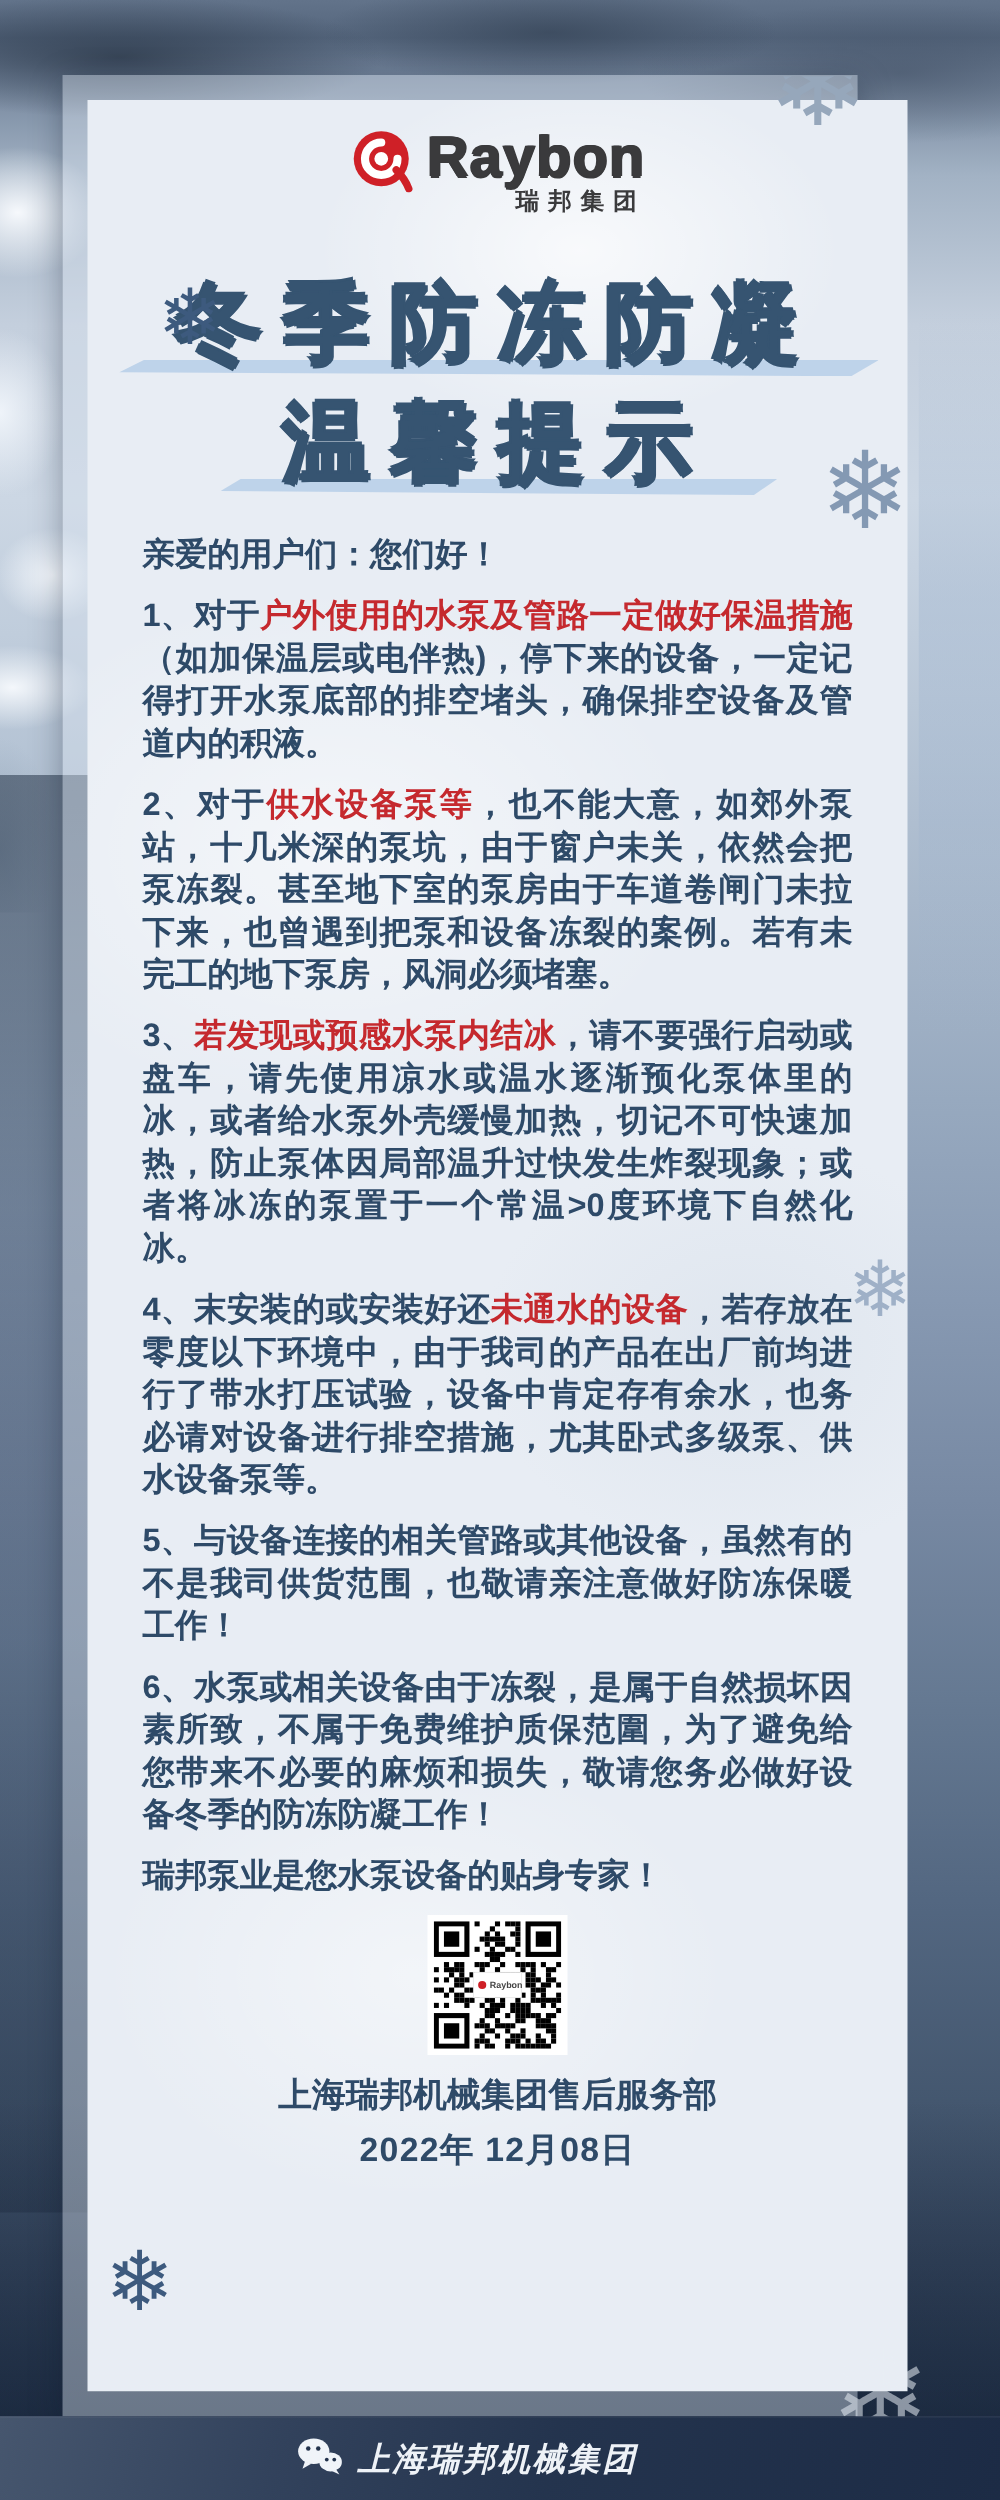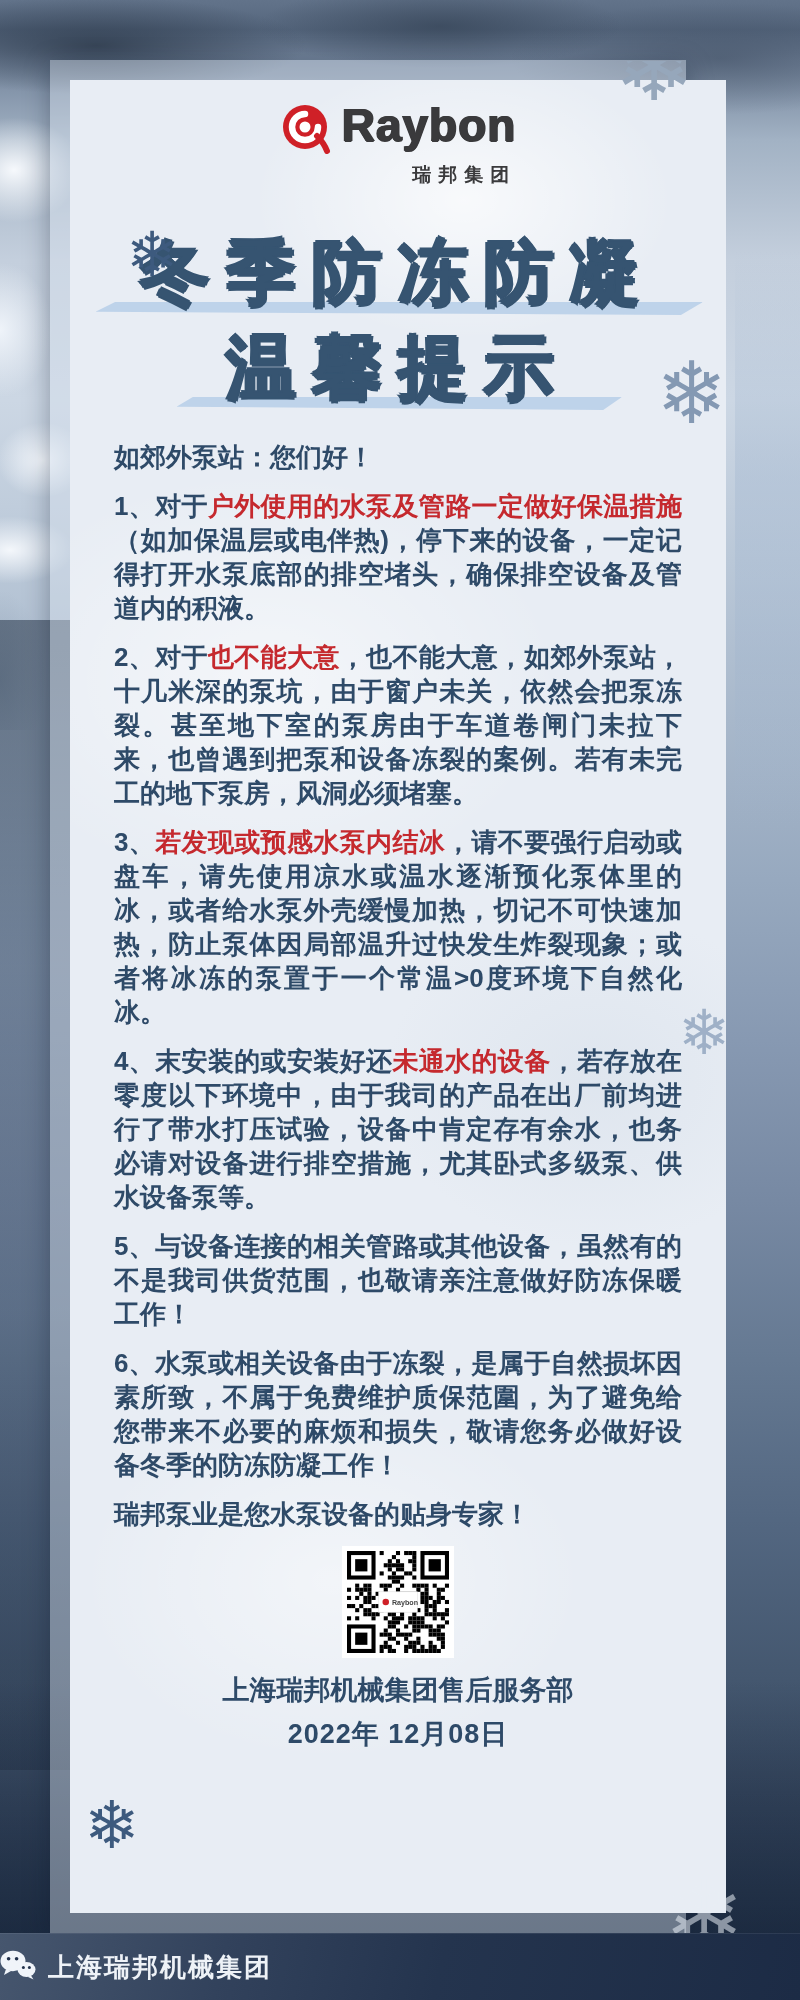--- a/index.html
+++ b/index.html
@@ -44,21 +44,21 @@
           radial-gradient(ellipse 420px 300px at 30% 600px, rgba(255,255,255,.5), transparent 70%),
           radial-gradient(ellipse 300px 240px at 80% 1000px, rgba(213,222,233,.5), transparent 70%),
           radial-gradient(ellipse 360px 260px at 40% 1500px, rgba(255,255,255,.45), transparent 70%),
           #e8edf4;}
 
   
   .logo-wrap{margin-top:22px;display:flex;justify-content:center;align-items:flex-start;gap:10px;}
   .logo-text{display:flex;flex-direction:column;align-items:flex-end;}
   .brand{font-size:46px;font-weight:bold;color:#3a3a3c;letter-spacing:1px;line-height:46px;
          text-shadow:1px 0 0 currentColor,-1px 0 0 currentColor,0 1px 0 currentColor;}
-  .logo-sub{font-size:19px;font-weight:bold;color:#3a3a3c;letter-spacing:7px;margin-top:14px;}
+  .logo-sub{font-size:19px;font-weight:bold;color:#3a3a3c;letter-spacing:7px;margin-top:0;}
 
   
   .title-block{margin-top:44px;text-align:center;}
   .title-line{position:relative;z-index:1;display:block;font-size:70px;font-weight:bold;
       color:#365471;letter-spacing:16px;line-height:82px;
       text-shadow:2px 0 0 currentColor,-2px 0 0 currentColor,0 2px 0 currentColor,0 -2px 0 currentColor;}
   .swoosh{position:relative;z-index:0;height:13px;background:#bed3ea;margin:-12px auto 0;
       transform:skewX(-38deg);clip-path:polygon(0 75%,2% 0,100% 0,98% 100%);}
   .swoosh-1{width:600px;}
   .swoosh-2{width:438px;margin-top:-12px;}
@@ -71,24 +71,24 @@
   .body-text .red{color:#c5292e;}
 
   
   .qr-wrap{display:flex;justify-content:center;margin:12px 0 14px 0;}
   .qr-box{width:112px;height:112px;background:#ffffff;padding:5px;box-sizing:border-box;}
   .dept{ text-align:center;font-size:27px;font-weight:bold;color:#2e4a68;margin-top:2px;}
   .date{ text-align:center;font-size:27px;font-weight:bold;color:#2e4a68;margin-top:8px;letter-spacing:1px;}
 
   
   .bottom-bar{position:absolute;left:0;top:1933px;width:800px;height:67px;z-index:5;
-      box-sizing:border-box;display:flex;align-items:center;justify-content:flex-start;
+      box-sizing:border-box;display:flex;align-items:center;justify-content:center;
       padding-right:52px;
       background:linear-gradient(103deg,#46566e 0%,#32425c 28%,#24344e 55%,#1c2b45 100%);
-      border-top:1px solid rgba(255,255,255,.08);}
+      border-top:1px solid rgba(255,255,255,.08);font-style:italic;}
   .bar-inner{display:flex;align-items:center;gap:12px;}
   .bar-label{font-size:26px;font-weight:bold;color:#eef2f7;letter-spacing:2px;}
 
   
   .sf{position:absolute;z-index:4;line-height:1;pointer-events:none;}
   .sf-1{left:56px;top:144px;font-size:62px;color:#3d5a7e;}
   .sf-2-clip{position:absolute;left:608px;top:61px;width:140px;height:54px;overflow:hidden;z-index:4;}
   .sf-2-clip .glyph{position:absolute;left:6px;top:-50px;font-size:96px;color:#96a7bb;}
   .sf-3{left:656px;top:350px;font-size:86px;color:#7a90ad;opacity:.9;}
   .sf-4{left:678px;top:1002px;font-size:62px;color:#93a7c0;opacity:.85;}
@@ -126,23 +126,23 @@
       </div>
 
       <div class="title-block">
         <span class="title-line">冬季防冻防凝</span>
         <div class="swoosh swoosh-1"></div>
         <span class="title-line second">温馨提示</span>
         <div class="swoosh swoosh-2"></div>
       </div>
 
       <div class="body-text" id="body-text">
-          <p><span>如郊外泵站：您们好！</span></p>
+          <p><span>亲爱的用户们：您们好！</span></p>
           <p><span>1、对于</span><span class="red">户外使用的水泵及管路一定做好保温措施</span><span>（如加保温层或电伴热)，停下来的设备，一定记得打开水泵底部的排空堵头，确保排空设备及管道内的积液。</span></p>
-          <p><span>2、对于</span><span class="red">也不能大意</span><span>，也不能大意，如郊外泵站，十几米深的泵坑，由于窗户未关，依然会把泵冻裂。甚至地下室的泵房由于车道卷闸门未拉下来，也曾遇到把泵和设备冻裂的案例。若有未完工的地下泵房，风洞必须堵塞。</span></p>
+          <p><span>2、对于</span><span class="red">供水设备泵等</span><span>，也不能大意，如郊外泵站，十几米深的泵坑，由于窗户未关，依然会把泵冻裂。甚至地下室的泵房由于车道卷闸门未拉下来，也曾遇到把泵和设备冻裂的案例。若有未完工的地下泵房，风洞必须堵塞。</span></p>
           <p><span>3、</span><span class="red">若发现或预感水泵内结冰</span><span>，请不要强行启动或盘车，请先使用凉水或温水逐渐预化泵体里的冰，或者给水泵外壳缓慢加热，切记不可快速加热，防止泵体因局部温升过快发生炸裂现象；或者将冰冻的泵置于一个常温&gt;0度环境下自然化冰。</span></p>
           <p><span>4、末安装的或安装好还</span><span class="red">未通水的设备</span><span>，若存放在零度以下环境中，由于我司的产品在出厂前均进行了带水打压试验，设备中肯定存有余水，也务必请对设备进行排空措施，尤其卧式多级泵、供水设备泵等。</span></p>
           <p><span>5、与设备连接的相关管路或其他设备，虽然有的不是我司供货范围，也敬请亲注意做好防冻保暖工作！</span></p>
           <p><span>6、水泵或相关设备由于冻裂，是属于自然损坏因素所致，不属于免费维护质保范圍，为了避免给您带来不必要的麻烦和损失，敬请您务必做好设备冬季的防冻防凝工作！</span></p>
           <p><span>瑞邦泵业是您水泵设备的贴身专家！</span></p>
         </div>
 
       <div class="qr-wrap">
         <div class="qr-box" id="qr-box"><svg width="102" height="102" viewBox="0 0 100 100">
     <rect width="100" height="100" fill="#fff" fill-opacity="0"></rect>

